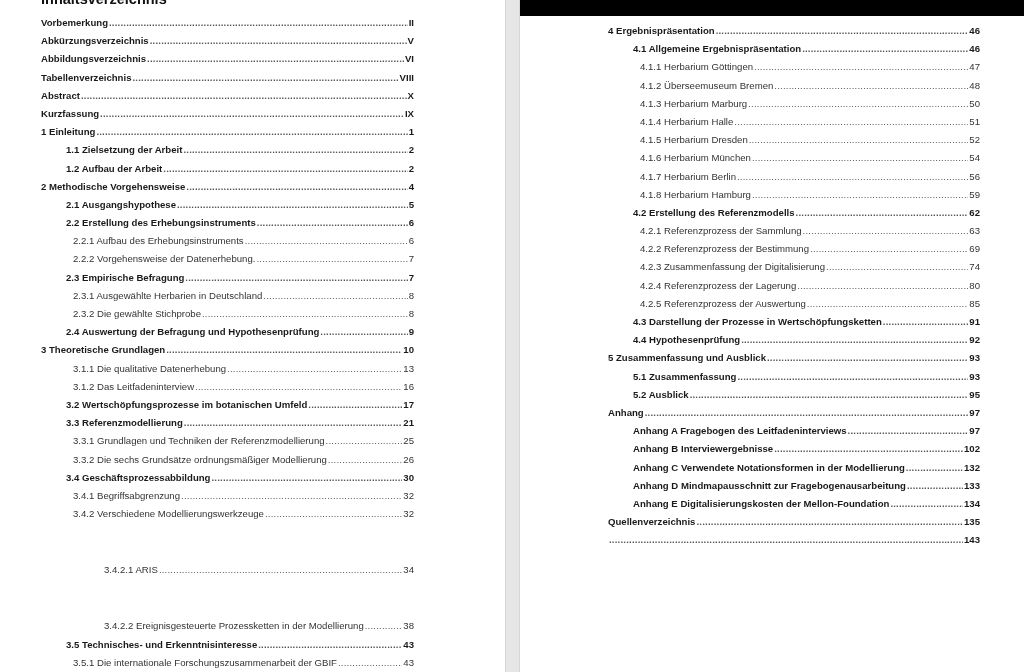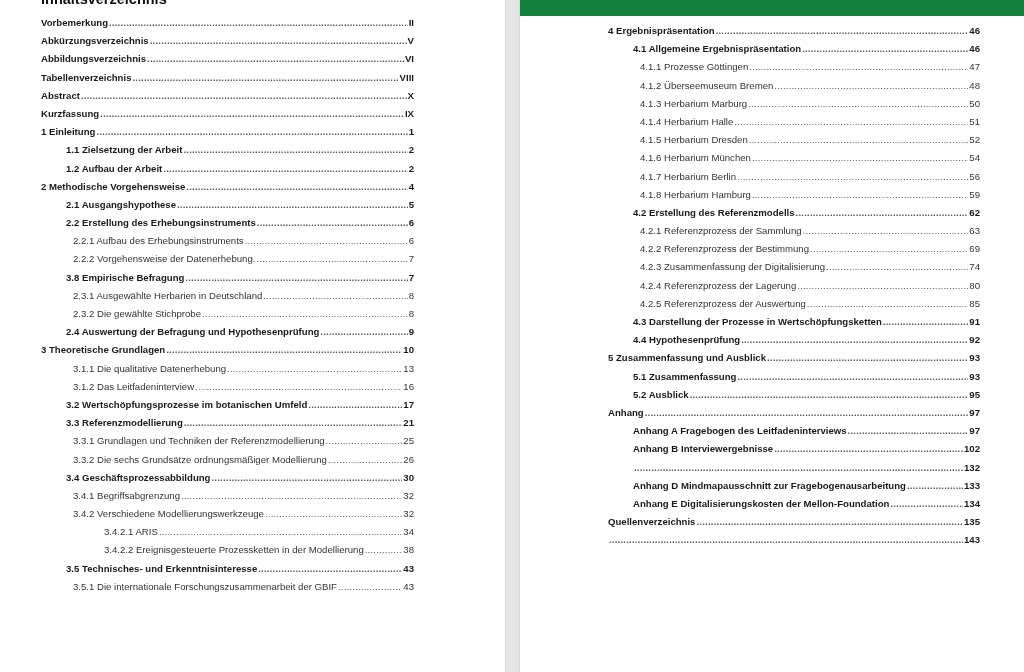--- a/index.html
+++ b/index.html
@@ -8,21 +8,21 @@
     width: 1024px;
     height: 672px;
     overflow: hidden;
     background: #ffffff;
     font-family: "Liberation Sans", sans-serif;
   }
   .viewer {
     position: relative;
     width: 1024px;
     height: 672px;
-    background: #15803d;
+    background: #000000;
   }
   .page {
     position: absolute;
     top: 0;
     height: 672px;
     background: #ffffff;
     overflow: hidden;
   }
   .page-left { left: 0; width: 505px; }
   .page-right { left: 520px; width: 504px; margin-top: 16px; }
@@ -60,21 +60,21 @@
     height: 18.2px;
     line-height: 18.2px;
     font-size: 9.6px;
     color: #333;
     white-space: nowrap;
   }
   .toc-row.bold { font-weight: bold; color: #1a1a1a; }
   .toc-row.l0 { padding-left: 0; }
   .toc-row.l1 { padding-left: 25px; }
   .toc-row.l2 { padding-left: 32px; }
-  .toc-row.l3 { padding-left: 63px; }
+  .toc-row.l3 { padding-left: 63px; margin-top: 38px; }
   .toc-label { flex: 0 0 auto; }
   .toc-dots {
     flex: 1 1 auto;
     overflow: hidden;
     margin: 0 1px;
     color: #555;
     letter-spacing: 0.2px;
   }
   .toc-dots::before {
     content: "......................................................................................................................................................................................................................................................";
@@ -152,21 +152,21 @@
           <span class="toc-label">2.2.1 Aufbau des Erhebungsinstruments</span>
           <span class="toc-dots"></span>
           <span class="toc-page">6</span>
         </li>
         <li class="toc-row l2">
           <span class="toc-label">2.2.2 Vorgehensweise der Datenerhebung.</span>
           <span class="toc-dots"></span>
           <span class="toc-page">7</span>
         </li>
         <li class="toc-row l1 bold">
-          <span class="toc-label">3.8 Empirische Befragung</span>
+          <span class="toc-label">2.3 Empirische Befragung</span>
           <span class="toc-dots"></span>
           <span class="toc-page">7</span>
         </li>
         <li class="toc-row l2">
           <span class="toc-label">2.3.1 Ausgewählte Herbarien in Deutschland</span>
           <span class="toc-dots"></span>
           <span class="toc-page">8</span>
         </li>
         <li class="toc-row l2">
           <span class="toc-label">2.3.2 Die gewählte Stichprobe</span>
@@ -259,21 +259,21 @@
           <span class="toc-label">4 Ergebnispräsentation</span>
           <span class="toc-dots"></span>
           <span class="toc-page">46</span>
         </li>
         <li class="toc-row l1 bold">
           <span class="toc-label">4.1 Allgemeine Ergebnispräsentation</span>
           <span class="toc-dots"></span>
           <span class="toc-page">46</span>
         </li>
         <li class="toc-row l2">
-          <span class="toc-label">4.1.1 Prozesse Göttingen</span>
+          <span class="toc-label">4.1.1 Herbarium Göttingen</span>
           <span class="toc-dots"></span>
           <span class="toc-page">47</span>
         </li>
         <li class="toc-row l2">
           <span class="toc-label">4.1.2 Überseemuseum Bremen</span>
           <span class="toc-dots"></span>
           <span class="toc-page">48</span>
         </li>
         <li class="toc-row l2">
           <span class="toc-label">4.1.3 Herbarium Marburg</span>
@@ -369,20 +369,21 @@
           <span class="toc-label">Anhang A Fragebogen des Leitfadeninterviews</span>
           <span class="toc-dots"></span>
           <span class="toc-page">97</span>
         </li>
         <li class="toc-row l1 bold">
           <span class="toc-label">Anhang B Interviewergebnisse</span>
           <span class="toc-dots"></span>
           <span class="toc-page">102</span>
         </li>
         <li class="toc-row l1 bold">
+          <span class="toc-label">Anhang C Verwendete Notationsformen in der Modellierung</span>
           <span class="toc-dots"></span>
           <span class="toc-page">132</span>
         </li>
         <li class="toc-row l1 bold">
           <span class="toc-label">Anhang D Mindmapausschnitt zur Fragebogenausarbeitung</span>
           <span class="toc-dots"></span>
           <span class="toc-page">133</span>
         </li>
         <li class="toc-row l1 bold">
           <span class="toc-label">Anhang E Digitalisierungskosten der Mellon-Foundation</span>

